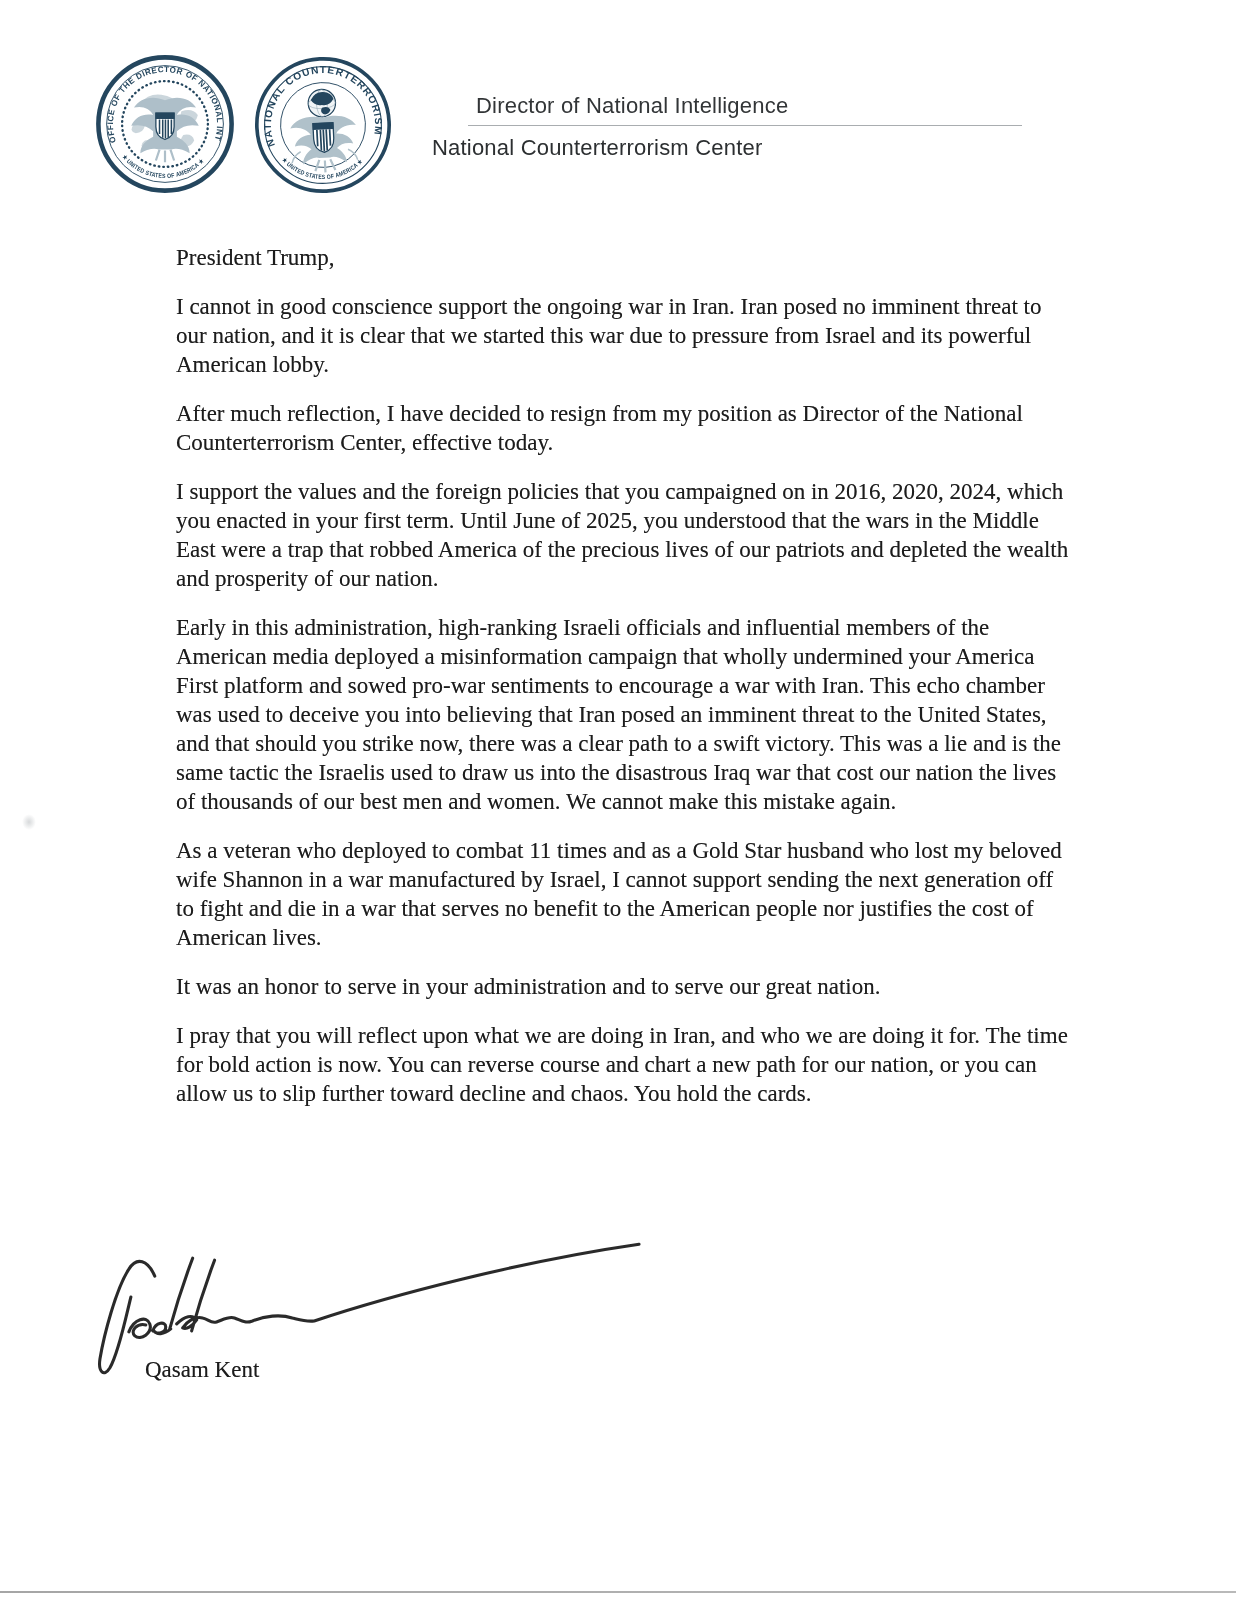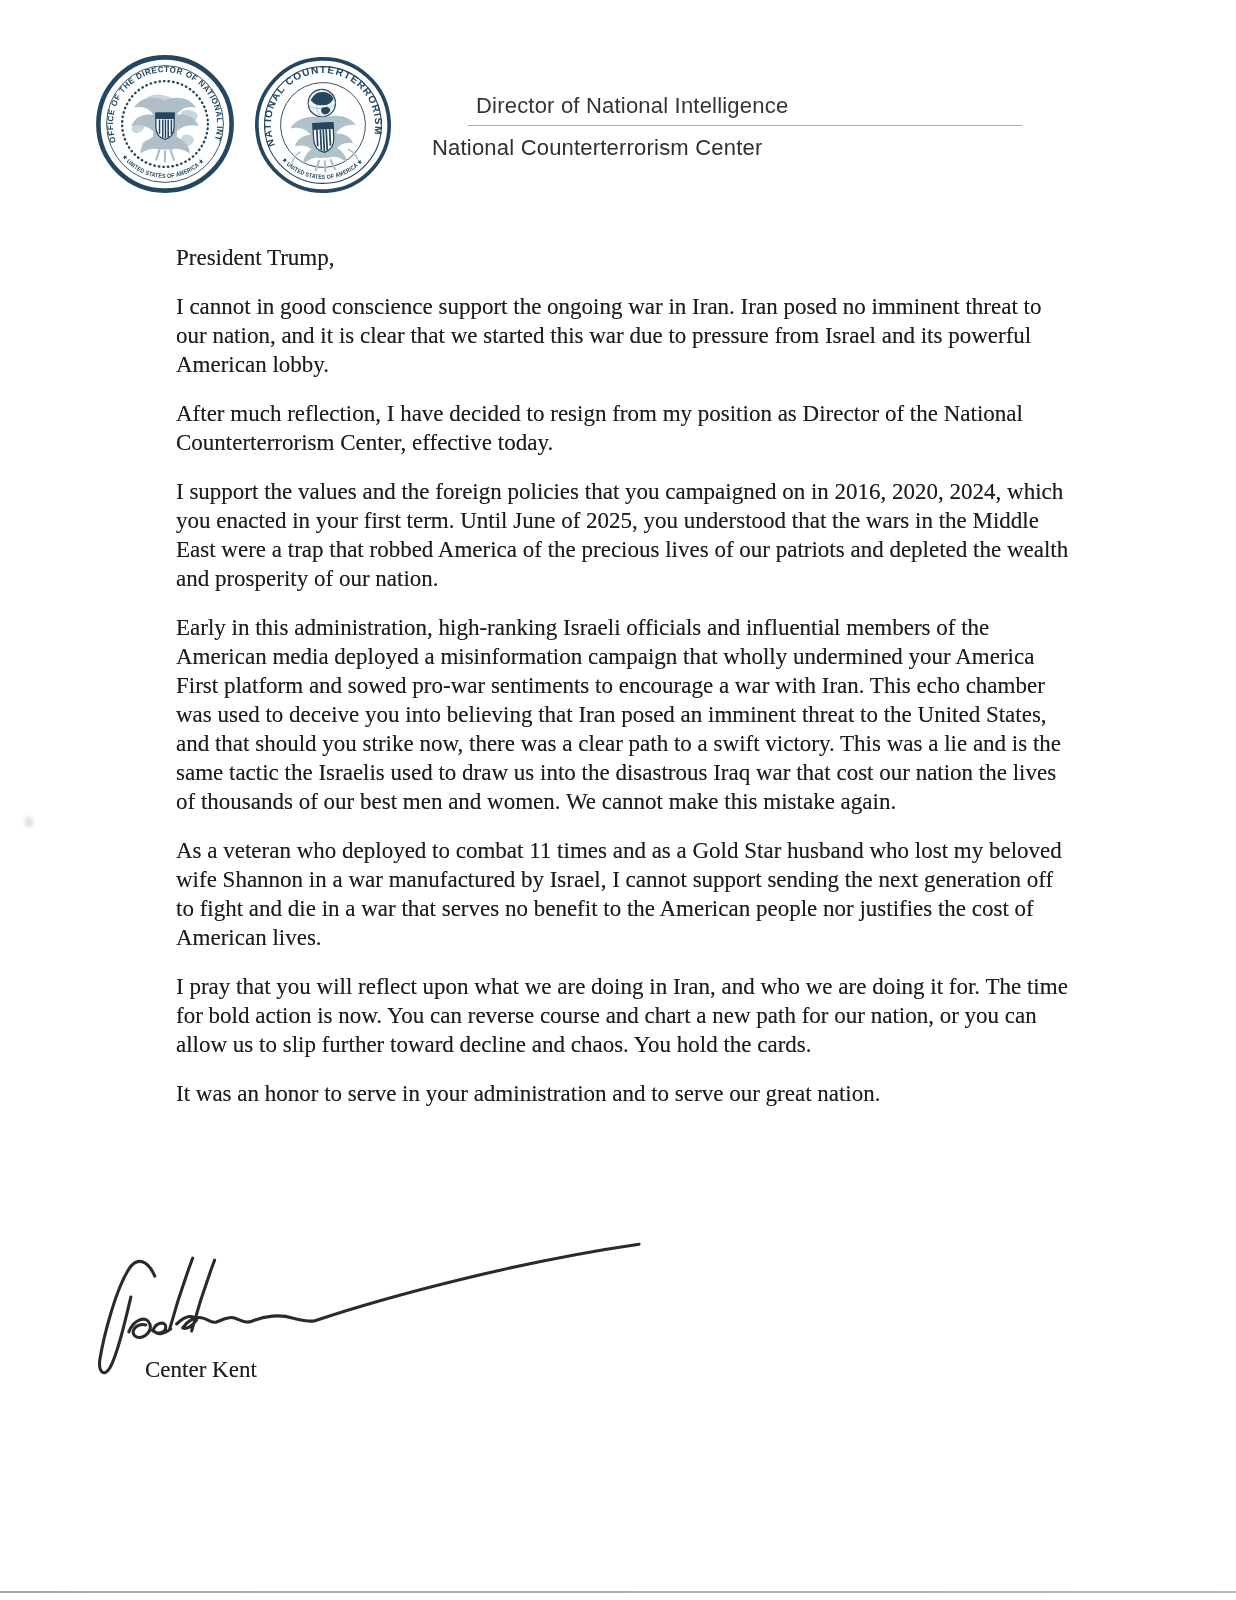--- a/index.html
+++ b/index.html
@@ -171,34 +171,34 @@
     <div class="hdr-line2">National Counterterrorism Center</div>
   </div>
 
   <div class="letter">
     <p>President Trump,</p>
     <p>I cannot in good conscience support the ongoing war in Iran. Iran posed no imminent threat to<br>our nation, and it is clear that we started this war due to pressure from Israel and its powerful<br>American lobby.</p>
     <p>After much reflection, I have decided to resign from my position as Director of the National<br>Counterterrorism Center, effective today.</p>
     <p>I support the values and the foreign policies that you campaigned on in 2016, 2020, 2024, which<br>you enacted in your first term. Until June of 2025, you understood that the wars in the Middle<br>East were a trap that robbed America of the precious lives of our patriots and depleted the wealth<br>and prosperity of our nation.</p>
     <p>Early in this administration, high-ranking Israeli officials and influential members of the<br>American media deployed a misinformation campaign that wholly undermined your America<br>First platform and sowed pro-war sentiments to encourage a war with Iran. This echo chamber<br>was used to deceive you into believing that Iran posed an imminent threat to the United States,<br>and that should you strike now, there was a clear path to a swift victory. This was a lie and is the<br>same tactic the Israelis used to draw us into the disastrous Iraq war that cost our nation the lives<br>of thousands of our best men and women. We cannot make this mistake again.</p>
     <p>As a veteran who deployed to combat 11 times and as a Gold Star husband who lost my beloved<br>wife Shannon in a war manufactured by Israel, I cannot support sending the next generation off<br>to fight and die in a war that serves no benefit to the American people nor justifies the cost of<br>American lives.</p>
+    <p>It was an honor to serve in your administration and to serve our great nation.</p>
     <p>I pray that you will reflect upon what we are doing in Iran, and who we are doing it for. The time<br>for bold action is now. You can reverse course and chart a new path for our nation, or you can<br>allow us to slip further toward decline and chaos. You hold the cards.</p>
-    <p>It was an honor to serve in your administration and to serve our great nation.</p>
   </div>
 
   <svg class="signature" viewBox="0 0 560 148">
     <path d="M62 42 C 55 26 44 22 36 35 C 23 55 11 101 7 125 C 5 138 11 144 17 134 C 26 118 33 83 38 63
              M36 98 C 41 85 54 81 57 90 C 60 99 48 107 42 102 C 37 97 44 89 53 91
              M60 97 C 63 88 73 87 73 93 C 73 99 64 101 61 97 C 64 101 71 101 78 95
              M100 24 C 91 48 83 73 77 95
              M122 26 C 113 50 105 75 99 97
              M84 90 C 92 82 100 80 104 86 C 100 92 94 96 90 94 C 94 88 102 82 110 84 C 116 85 118 90 124 88 C 130 86 136 82 142 84 C 148 86 152 90 160 87 C 172 82 188 80 200 84 C 208 86 214 88 222 87
              M222 87 C 300 61 430 27 548 10" fill="none" stroke="#181818" stroke-width="3.1" stroke-linecap="round" stroke-linejoin="round" opacity="0.92"></path>
   </svg>
 
   <div class="closing">
-    <div>Center Kent</div>
+    <div>Qasam Kent</div>
   </div>
 
   <div class="smudge"></div>
   <div class="scan-edge"></div>
 
 </div>
 
 </body></html>

